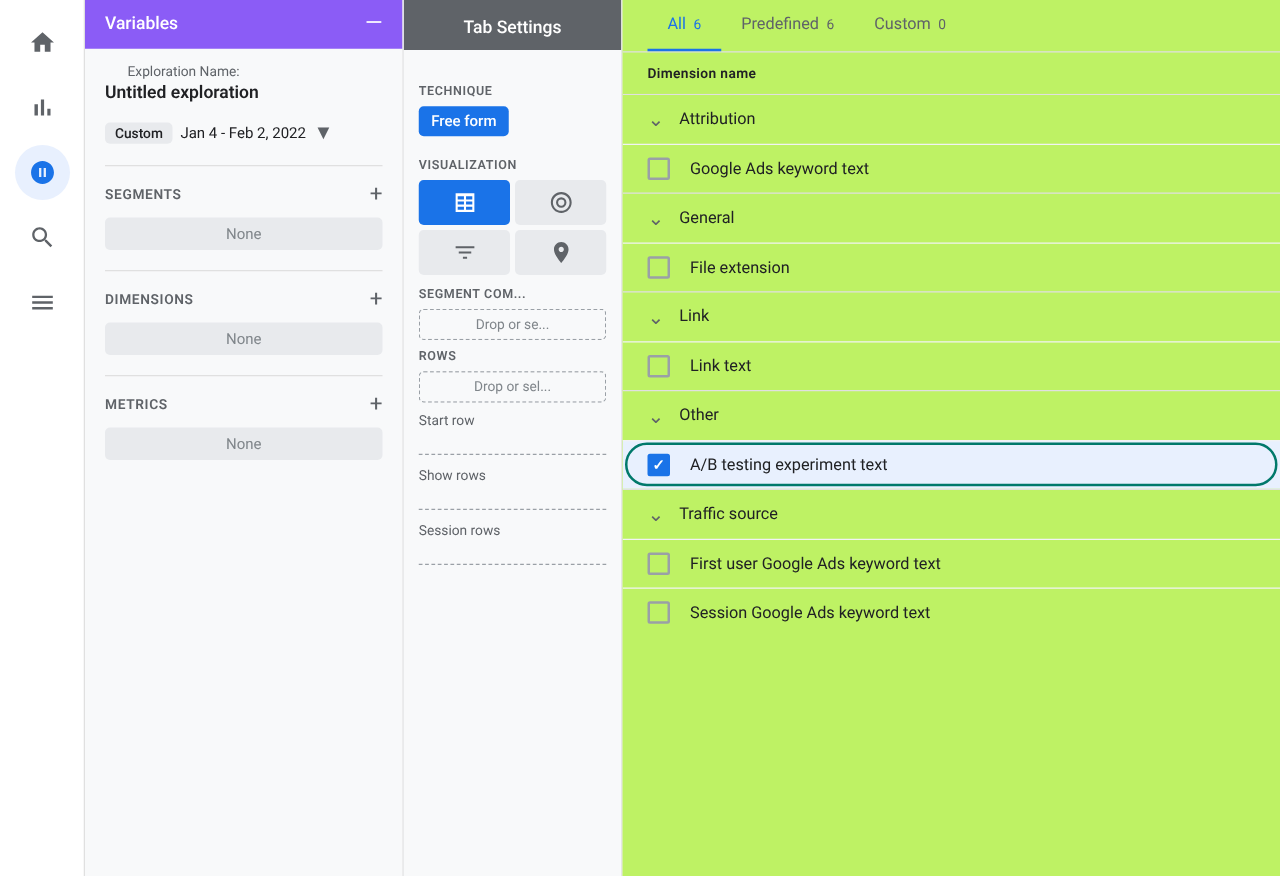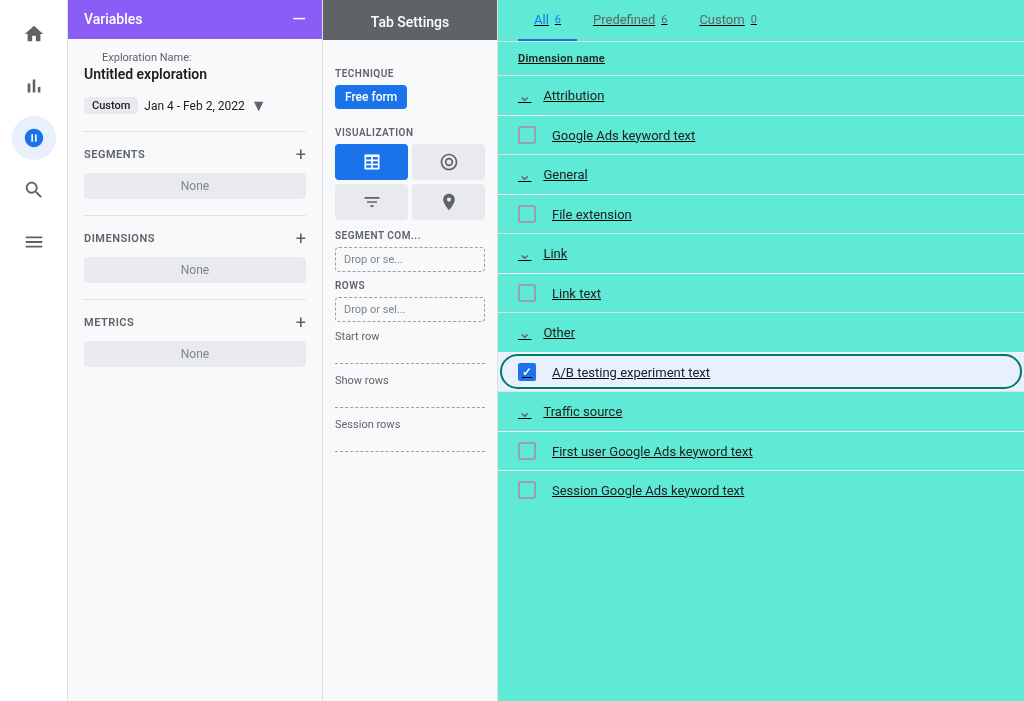--- a/index.html
+++ b/index.html
@@ -213,21 +213,21 @@
     .viz-btn.active {
       background: #1a73e8;
       color: #fff;
     }
     .drop-zone {
       border: 1.5px dashed #9aa0a6;
       border-radius: 4px;
       padding: 5px 8px;
       font-size: 11px;
       color: #80868b;
-      text-align: left;
+      text-align: center;
       margin-bottom: 8px;
       cursor: pointer;
     }
     .ts-row-label {
       font-size: 11px;
       color: #5f6368;
       margin-bottom: 4px;
     }
     .ts-input {
       border: none;
@@ -237,25 +237,24 @@
       color: #202124;
       width: 100%;
       margin-bottom: 10px;
       outline: none;
       padding: 2px 0;
     }
 
     
     .main-content {
       flex: 1;
-      background: #5eead4;
+      background: #bef264;
       display: flex;
       flex-direction: column;
       overflow: hidden;
-      text-decoration: underline;
     }
     .tabs-row {
       display: flex;
       align-items: center;
       gap: 0;
       padding: 0 20px;
       border-bottom: 1px solid #e0e0e0;
     }
     .tab-item {
       display: flex;

